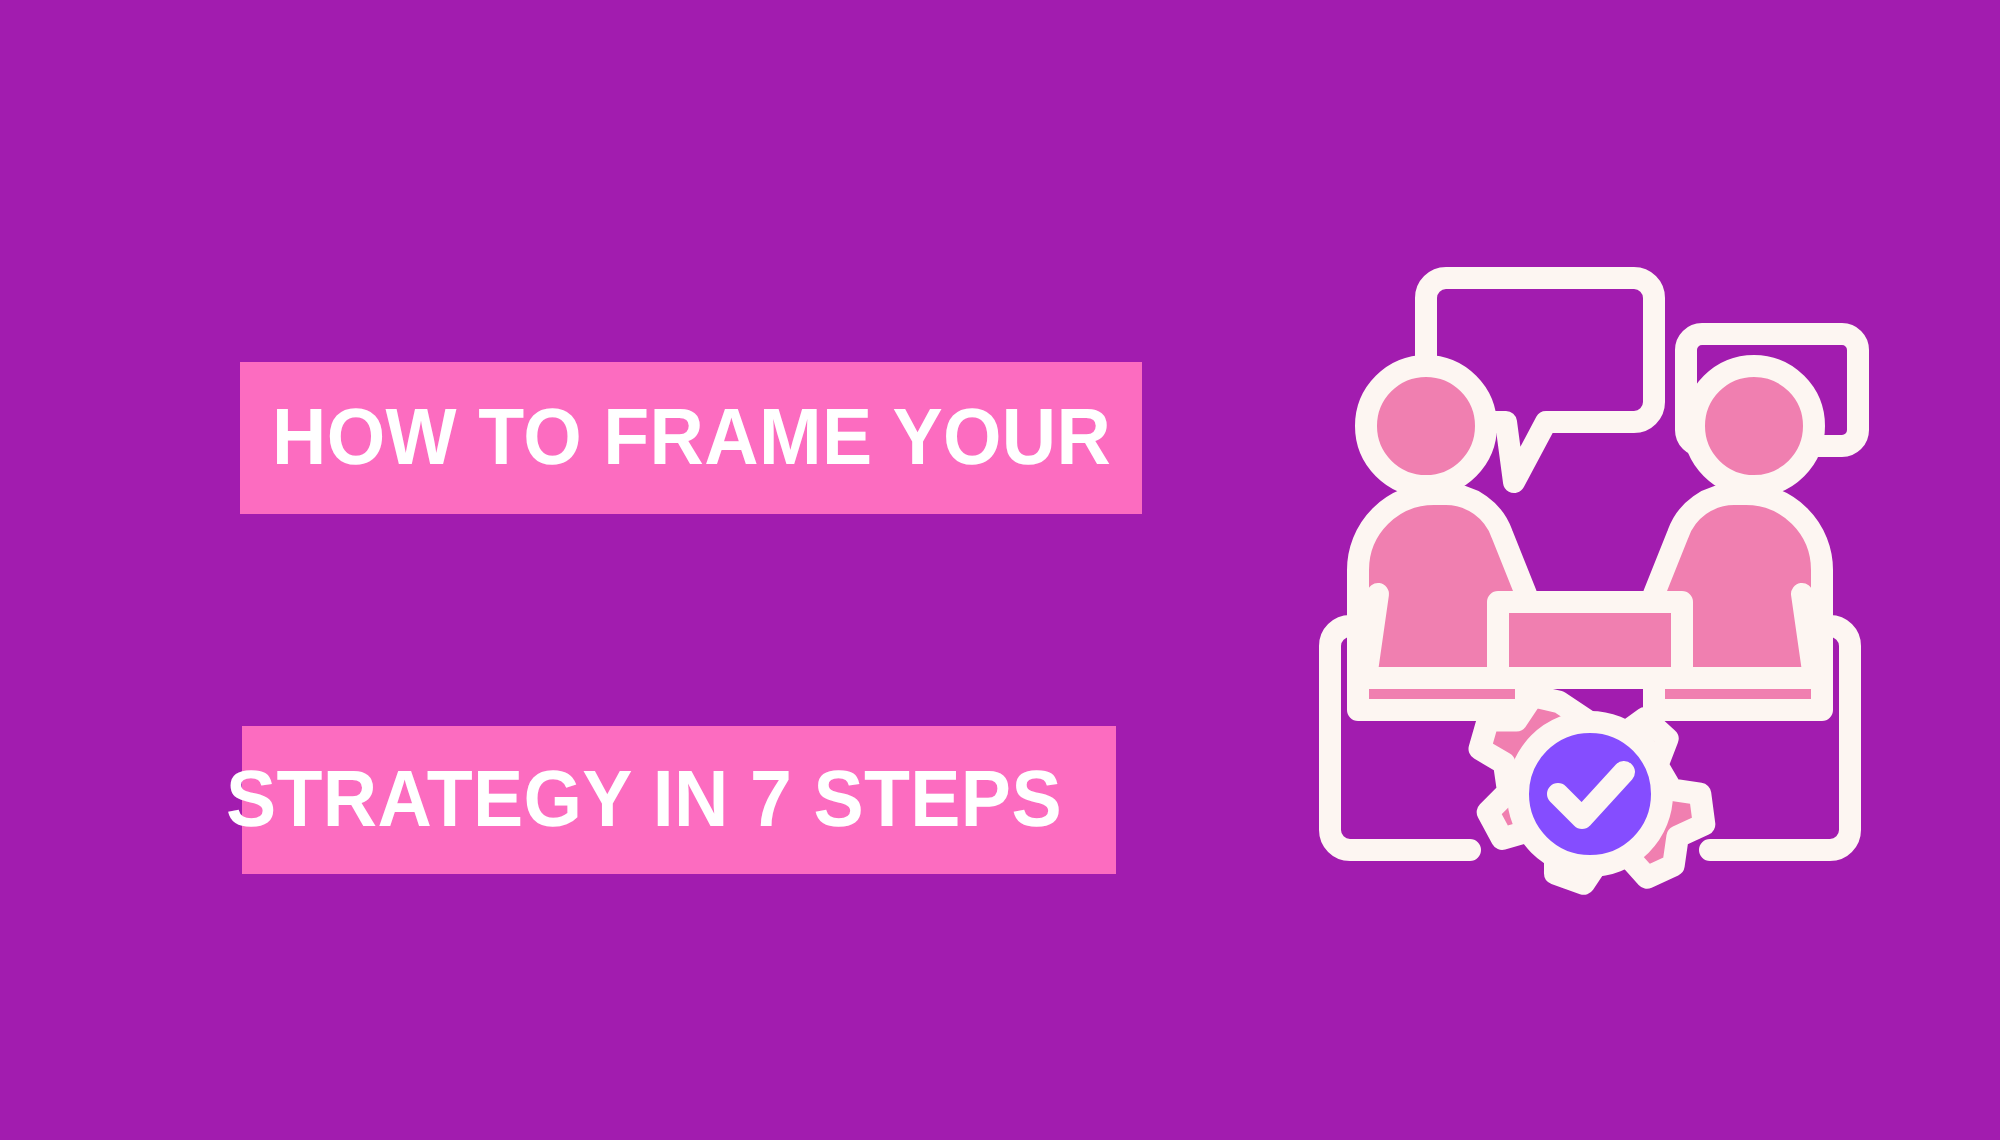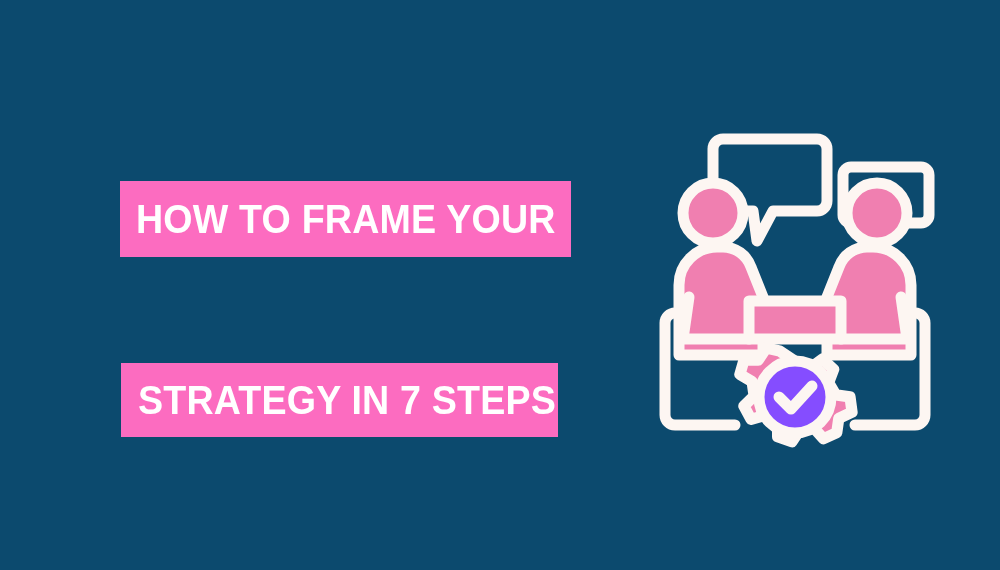--- a/index.html
+++ b/index.html
@@ -11,21 +11,21 @@
     width: 1000px;
     height: 570px;
     overflow: hidden;
     font-family: "Liberation Sans", sans-serif;
   }
 
   #banner {
     position: relative;
     width: 1000px;
     height: 570px;
-    background: #0c4a6e;
+    background: #a21caf;
     overflow: hidden;
   }
 
   
   .headline {
     position: absolute;
     left: 0;
     top: 0;
     width: 640px;
     height: 570px;
@@ -68,20 +68,21 @@
     padding-left: 20px;
   }
   #bar-2 .bar-text { font-size: 40px; }
 
   #bar-3 {
     left: 121px;
     top: 363px;
     width: 437px;
     height: 74px;
     padding-left: 17px;
+    justify-content: flex-end;
   }
   #bar-3 .bar-text { font-size: 40px; }
 
   
   .illustration {
     position: absolute;
     left: 645px;
     top: 125px;
     width: 300px;
     height: 350px;

